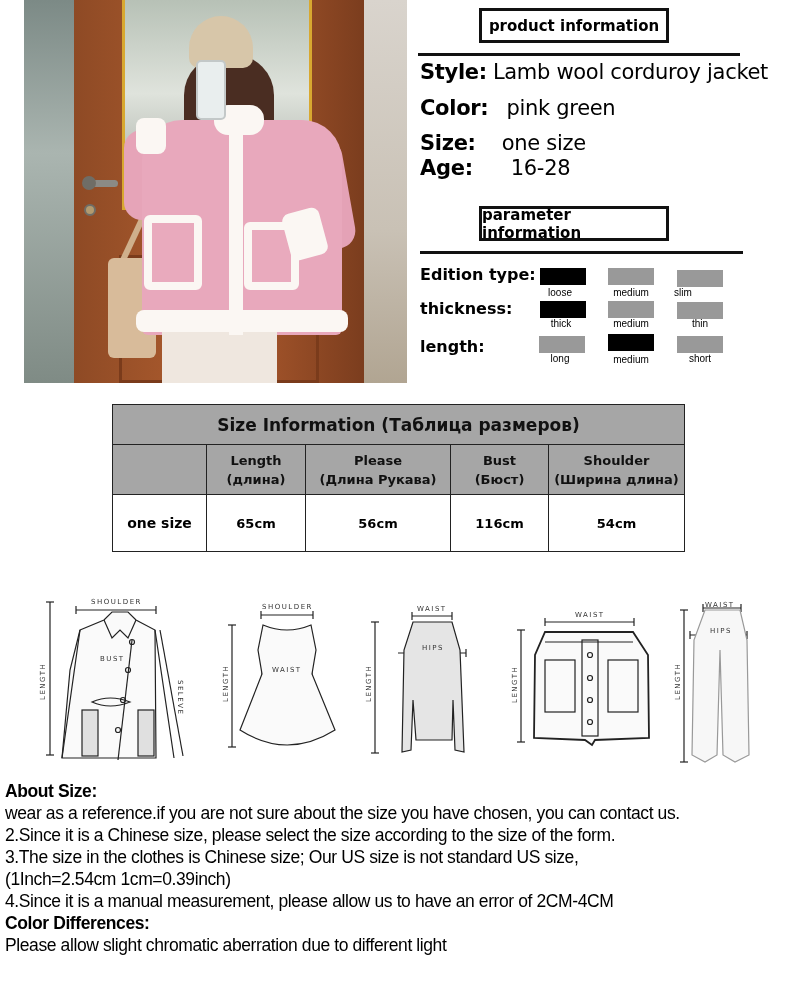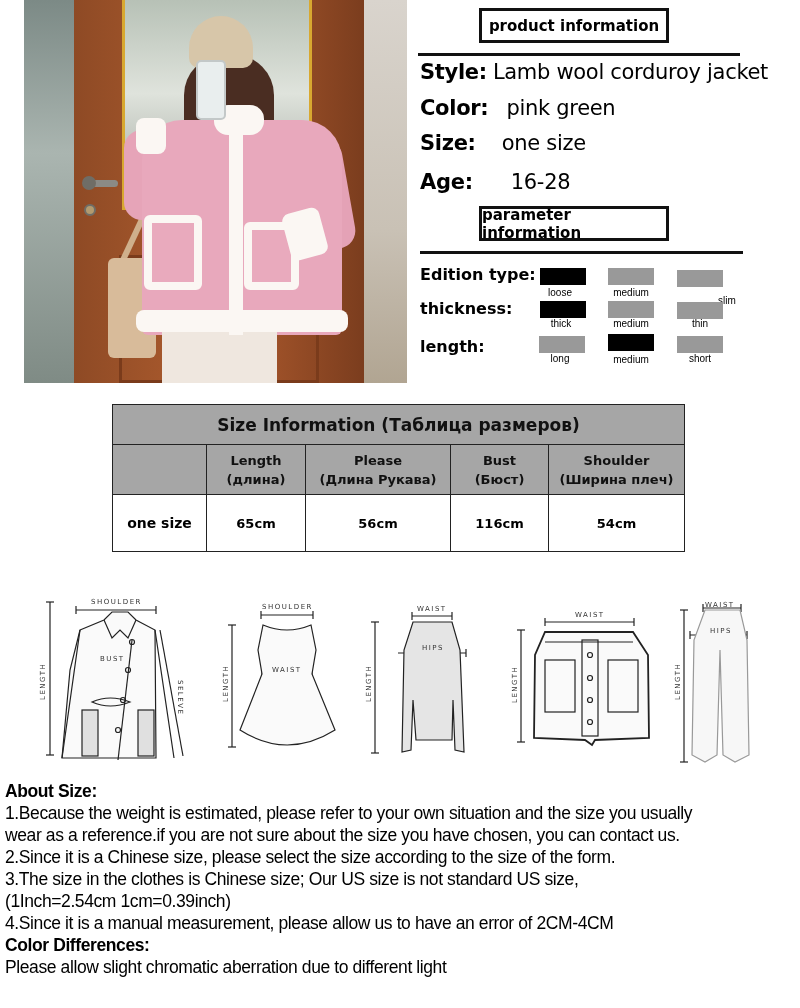--- a/index.html
+++ b/index.html
@@ -43,21 +43,21 @@
 
   .info-row { position: absolute; left: 420px; font-family: "DejaVu Sans", sans-serif; font-size: 21px; white-space: nowrap; letter-spacing: -0.3px; }
   .info-row .k { font-weight: bold; }
   .info-row .v { font-weight: normal; }
   .row-style { top: 60px; }
   .row-style .v { margin-left: 6px; }
   .row-color { top: 96px; }
   .row-color .v { margin-left: 18px; }
   .row-size { top: 131px; }
   .row-size .v { margin-left: 26px; }
-  .row-age { top: 170px; }
+  .row-age { top: 156px; }
   .row-age .v { margin-left: 38px; }
 
   
   .param-label { position: absolute; left: 420px; font-family: "DejaVu Sans", sans-serif; font-weight: bold; font-size: 16px; white-space: nowrap; }
   .pl-edition { top: 265px; }
   .pl-thick { top: 299px; }
   .pl-length { top: 337px; }
   .swatch { position: absolute; width: 46px; height: 17px; background: #999999; }
   .swatch.on { background: #000000; }
   .sw-cap { position: absolute; width: 70px; text-align: center; font-family: Liberation Sans, sans-serif; font-size: 10px; }
@@ -135,21 +135,21 @@
 
 <div class="param-label pl-edition">Edition type:</div>
 <div class="param-label pl-thick">thickness:</div>
 <div class="param-label pl-length">length:</div>
 
 <div class="swatch on" style="left:540px;top:268px;"></div>
 <div class="sw-cap" style="left:525px;top:287px;">loose</div>
 <div class="swatch" style="left:608px;top:268px;"></div>
 <div class="sw-cap" style="left:596px;top:287px;">medium</div>
 <div class="swatch" style="left:677px;top:270px;"></div>
-<div class="sw-cap" style="left:692px;top:287px;margin-top:8px;">slim</div>
+<div class="sw-cap" style="left:648px;top:287px;">slim</div>
 
 <div class="swatch on" style="left:540px;top:301px;"></div>
 <div class="sw-cap" style="left:526px;top:318px;">thick</div>
 <div class="swatch" style="left:608px;top:301px;"></div>
 <div class="sw-cap" style="left:596px;top:318px;">medium</div>
 <div class="swatch" style="left:677px;top:302px;"></div>
 <div class="sw-cap" style="left:665px;top:318px;">thin</div>
 
 <div class="swatch" style="left:539px;top:336px;"></div>
 <div class="sw-cap" style="left:525px;top:353px;">long</div>
@@ -172,21 +172,21 @@
     <td style="width:145px;">
           <div>Please</div>
           <div>(Длина Рукава)</div>
         </td>
     <td style="width:98px;">
           <div>Bust</div>
           <div>(Бюст)</div>
         </td>
     <td>
           <div>Shoulder</div>
-          <div>(Ширина плеч)</div>
+          <div>(Ширина длина)</div>
         </td>
   </tr>
   <tr class="data">
     <td class="rowh">one size</td>
     <td>65cm</td>
     <td>56cm</td>
     <td>116cm</td>
     <td>54cm</td>
   </tr>
 </tbody>
@@ -292,21 +292,20 @@
     <text class="dlabel" x="0" y="0" transform="translate(517,113) rotate(-90)">LENGTH</text>
 
     <text class="dlabel" x="705" y="17">WAIST</text>
     <text class="dlabel" x="710" y="43">HIPS</text>
     <text class="dlabel" x="0" y="0" transform="translate(680,110) rotate(-90)">LENGTH</text>
   </svg>
 </div>
 
 <div class="about">
   <p class="h">About Size:</p>
-  <p>1.Because the weight is estimated, please refer to your own situation and the size you usually</p>
   <p>wear as a reference.if you are not sure about the size you have chosen, you can contact us.</p>
   <p>2.Since it is a Chinese size, please select the size according to the size of the form.</p>
   <p>3.The size in the clothes is Chinese size; Our US size is not standard US size,</p>
   <p>(1Inch=2.54cm 1cm=0.39inch)</p>
   <p>4.Since it is a manual measurement, please allow us to have an error of 2CM-4CM</p>
   <p class="h">Color Differences:</p>
   <p>Please allow slight chromatic aberration due to different light</p>
 </div>
 
 </body></html>

